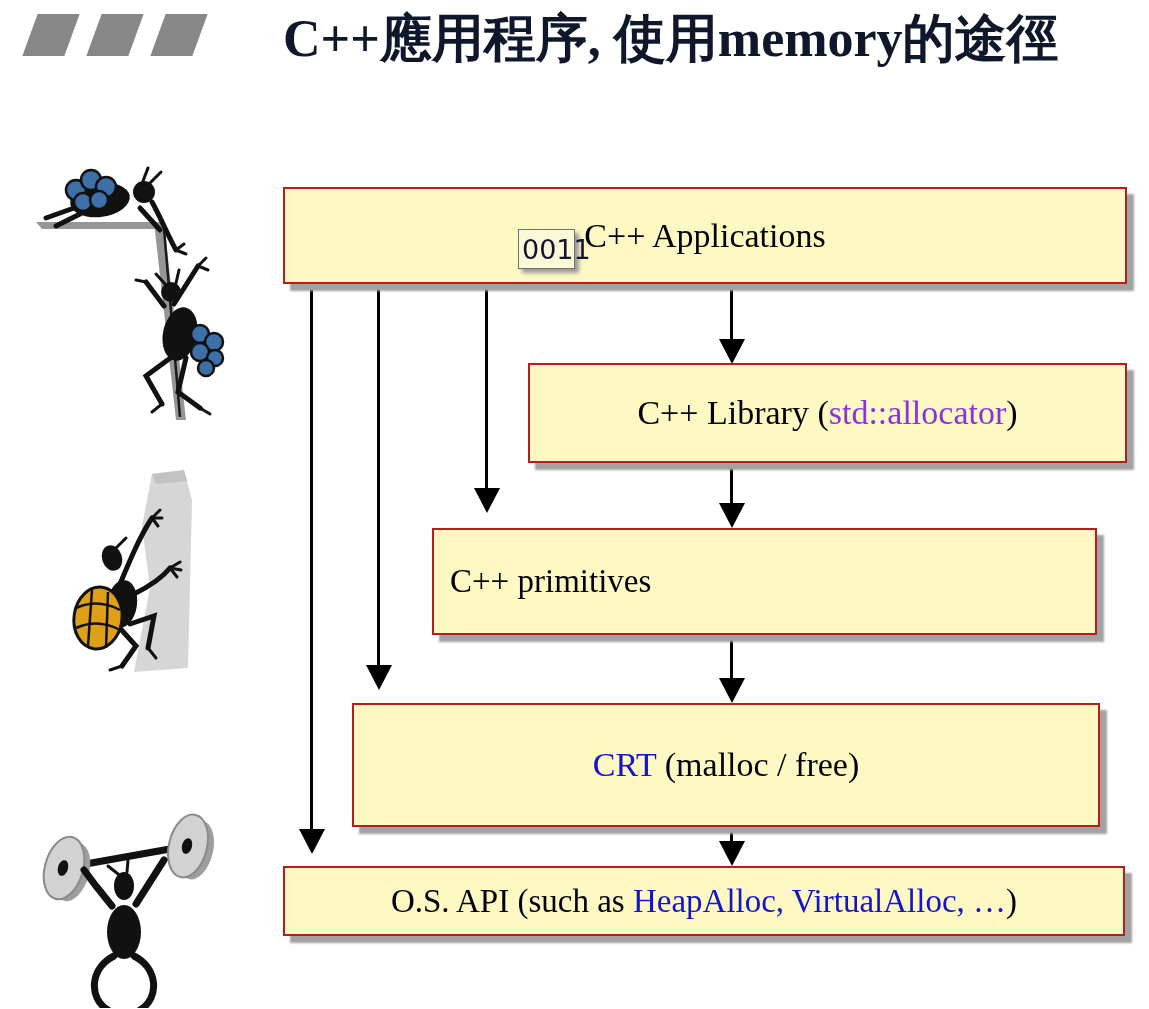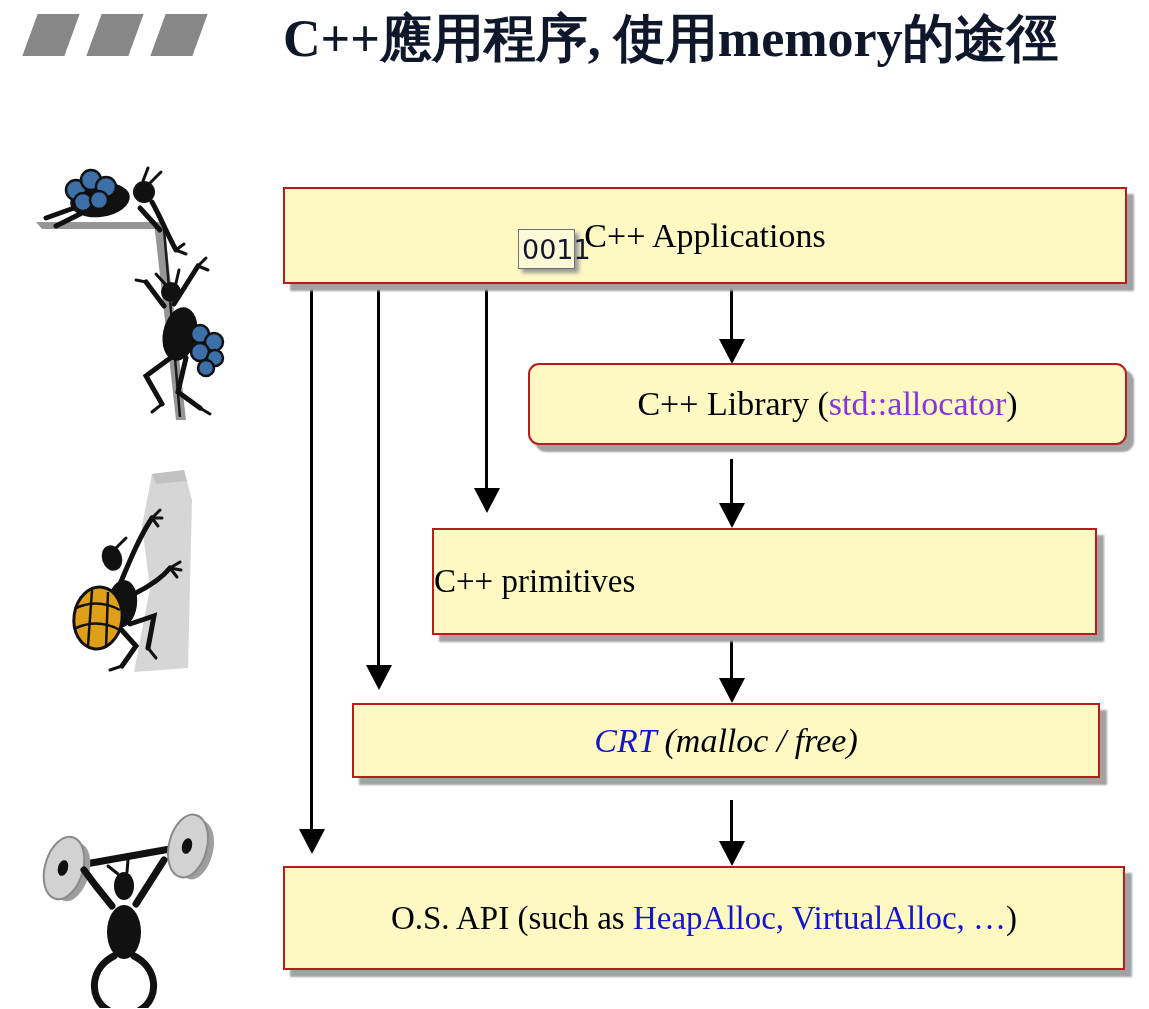--- a/index.html
+++ b/index.html
@@ -13,26 +13,26 @@
   .title{position:absolute;left:283px;top:4px;font-size:52px;font-weight:bold;
          color:#0f172a;white-space:nowrap;letter-spacing:0px;}
 
   
   .box{position:absolute;box-sizing:border-box;background:#fef9c3;border:2px solid #b91c1c;
        box-shadow:7px 7px 2px #a2a2a2;display:flex;align-items:center;justify-content:center;
        font-size:34px;color:#000;z-index:2;}
   .box .blue{color:#1414cd;}
   .box .purple{color:#8a33dd;}
   #box-app {left:283px;top:187px;width:844px;height:97px;}
-  #box-lib {left:528px;top:363px;width:599px;height:82px;border-radius:11px;}
+  #box-lib {left:528px;top:363px;width:599px;height:100px;}
   #box-prim{left:432px;top:528px;width:665px;height:107px;flex-direction:column;
-            align-items:flex-start;justify-content:center;
+            align-items:flex-start;justify-content:center;padding-left:16px;
             font-size:33px;line-height:1.32;}
-  #box-crt {left:352px;top:703px;width:748px;height:75px;font-style:italic;}
-  #box-os  {left:283px;top:866px;width:842px;height:104px;font-size:33px;}
+  #box-crt {left:352px;top:703px;width:748px;height:124px;}
+  #box-os  {left:283px;top:866px;width:842px;height:70px;font-size:33px;}
 
   
   .vline{position:absolute;width:3px;background:#000;z-index:1;}
   .ahead{position:absolute;width:0;height:0;border-left:13px solid transparent;
          border-right:13px solid transparent;border-top:25px solid #000;z-index:1;}
 
   
   .badge{position:absolute;left:518px;top:229px;width:57px;height:40px;
          background:#fbfad6;border:1px solid #707070;box-shadow:4px 4px 4px #9a9a9a;
          font-family:"DejaVu Sans",sans-serif;font-size:27px;color:#14142e;

